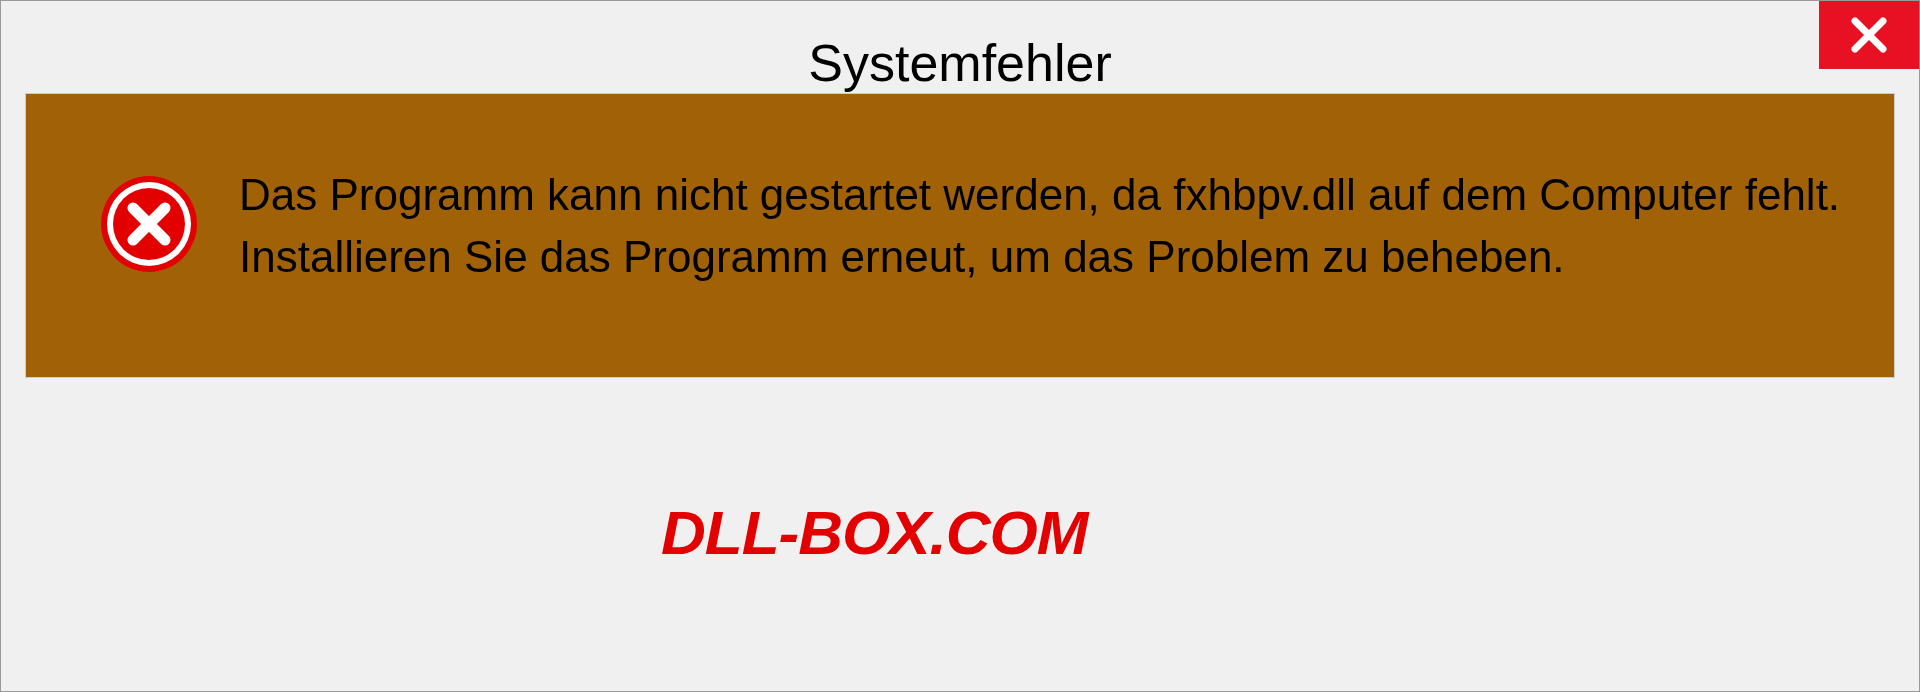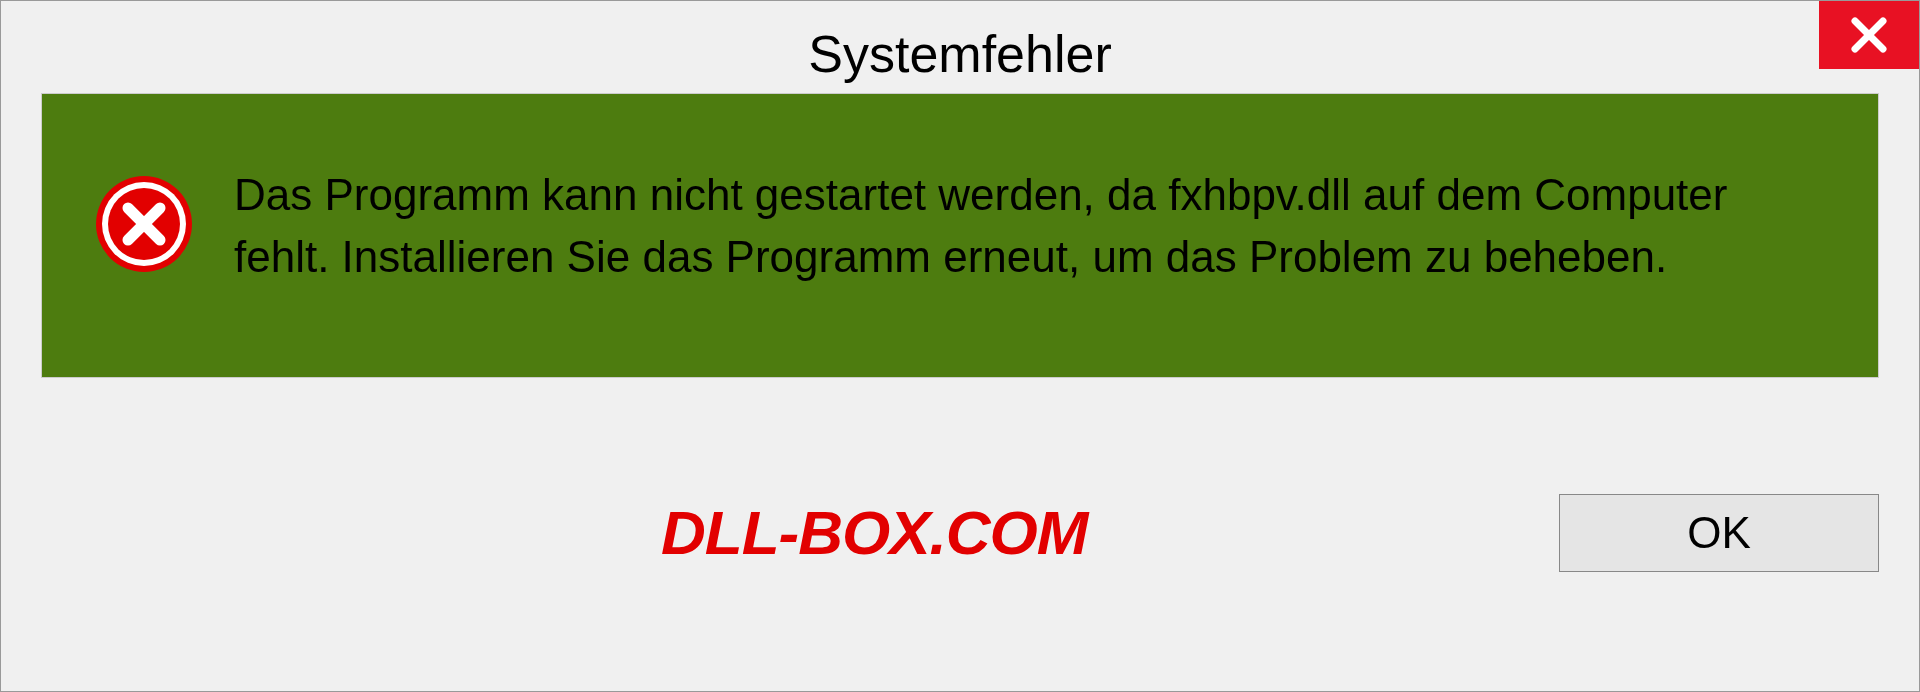--- a/index.html
+++ b/index.html
@@ -18,21 +18,21 @@
       width: 100%;
       height: 100%;
       background: #f0f0f0;
       border: 1px solid #999;
       display: flex;
       flex-direction: column;
     }
     .titlebar {
       height: 92px;
       display: flex;
-      align-items: center;
+      align-items: flex-end;
       justify-content: center;
       position: relative;
       padding-top: 14px;
     }
     .titlebar-title {
       font-size: 52px;
       font-weight: normal;
       color: #000;
       text-align: center;
     }
@@ -46,25 +46,25 @@
       display: flex;
       align-items: center;
       justify-content: center;
       cursor: pointer;
     }
     .close-btn svg {
       width: 40px;
       height: 40px;
     }
     .content-area {
-      margin: 0 40px;
-      background: #4d7c0f;
+      margin: 0 24px;
+      background: #a16207;
       border: 1px solid #ccc;
       flex: 0 0 auto;
-      padding: 70px 50px 90px 52px;
+      padding: 70px 50px 90px 73px;
       display: flex;
       align-items: center;
       gap: 40px;
     }
     .error-icon {
       flex: 0 0 auto;
     }
     .error-icon svg {
       width: 100px;
       height: 100px;
@@ -123,15 +123,14 @@
         <circle cx="50" cy="50" r="36" fill="#e20000"></circle>
         <line x1="34" y1="34" x2="66" y2="66" stroke="#fff" stroke-width="11" stroke-linecap="round"></line>
         <line x1="66" y1="34" x2="34" y2="66" stroke="#fff" stroke-width="11" stroke-linecap="round"></line>
       </svg>
     </div>
     <div class="message-text">Das Programm kann nicht gestartet werden, da fxhbpv.dll auf dem Computer fehlt. Installieren Sie das Programm erneut, um das Problem zu beheben.</div>
   </div>
 
   <div class="footer">
     <div class="watermark">DLL-BOX.COM</div>
-    <button class="ok-button">OK</button>
   </div>
 </div>
 
 </body></html>

